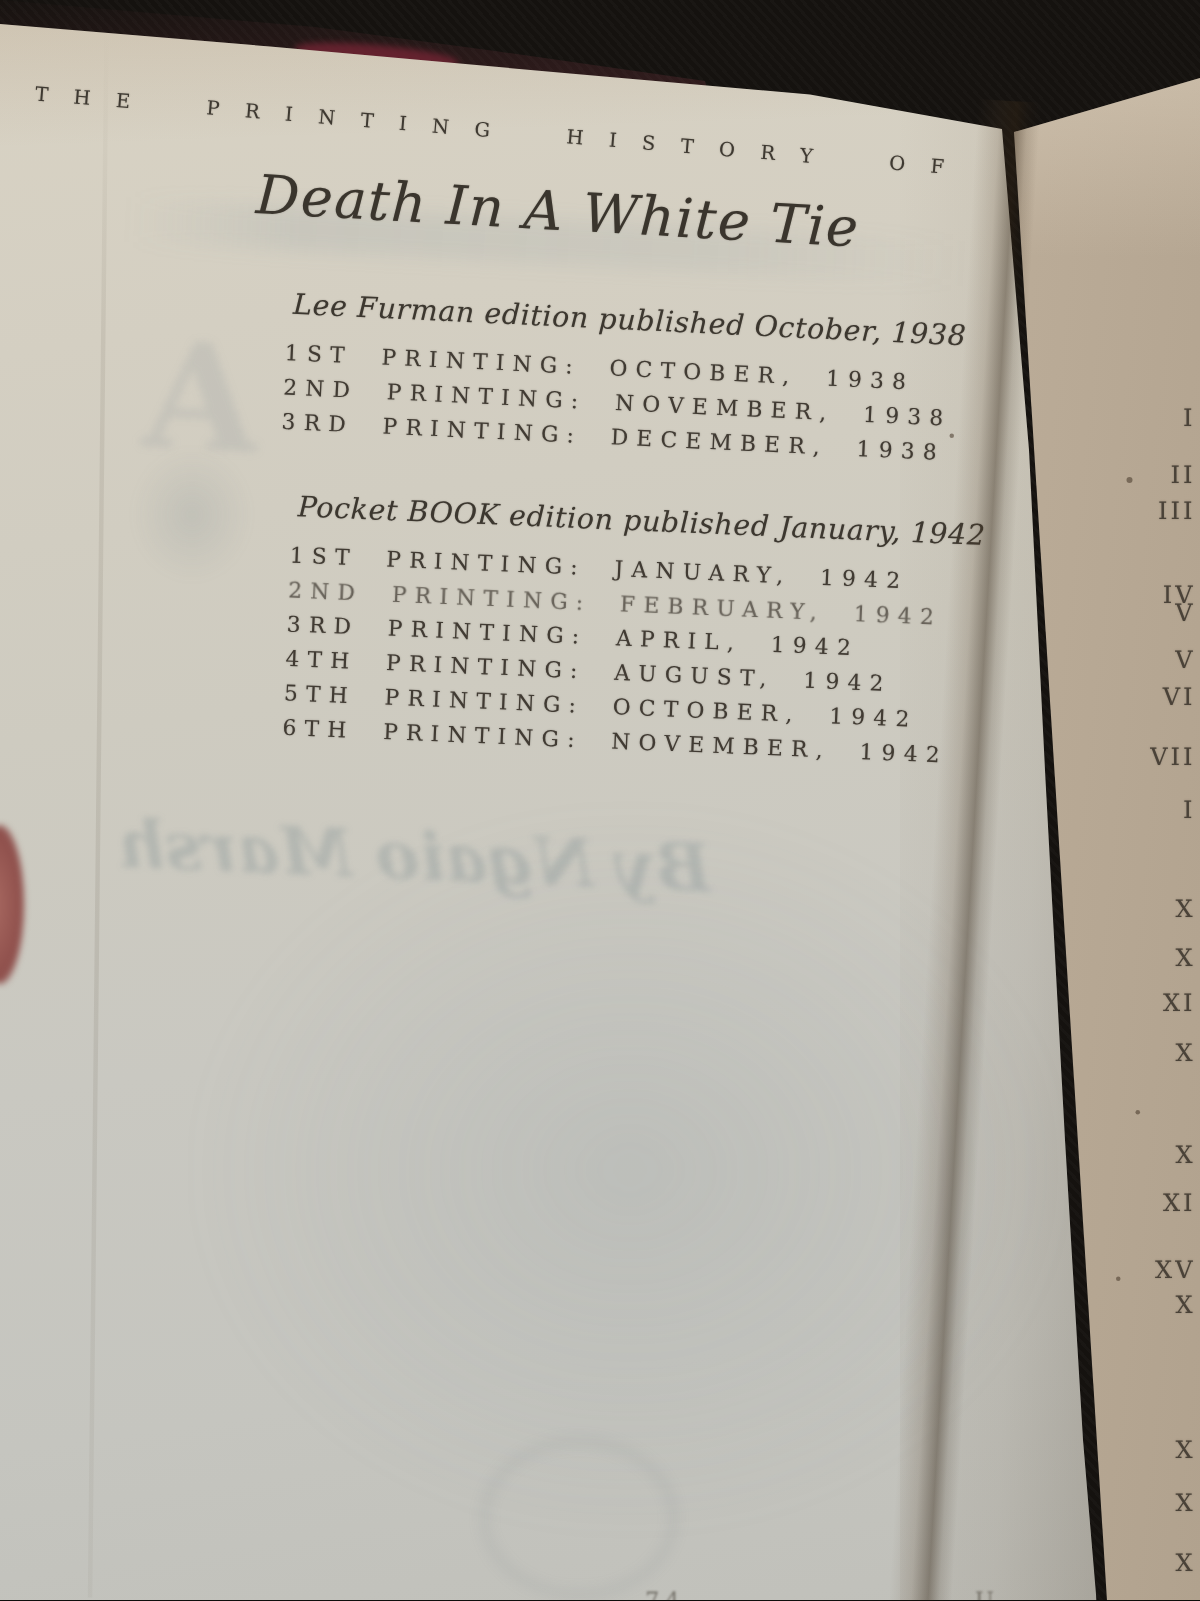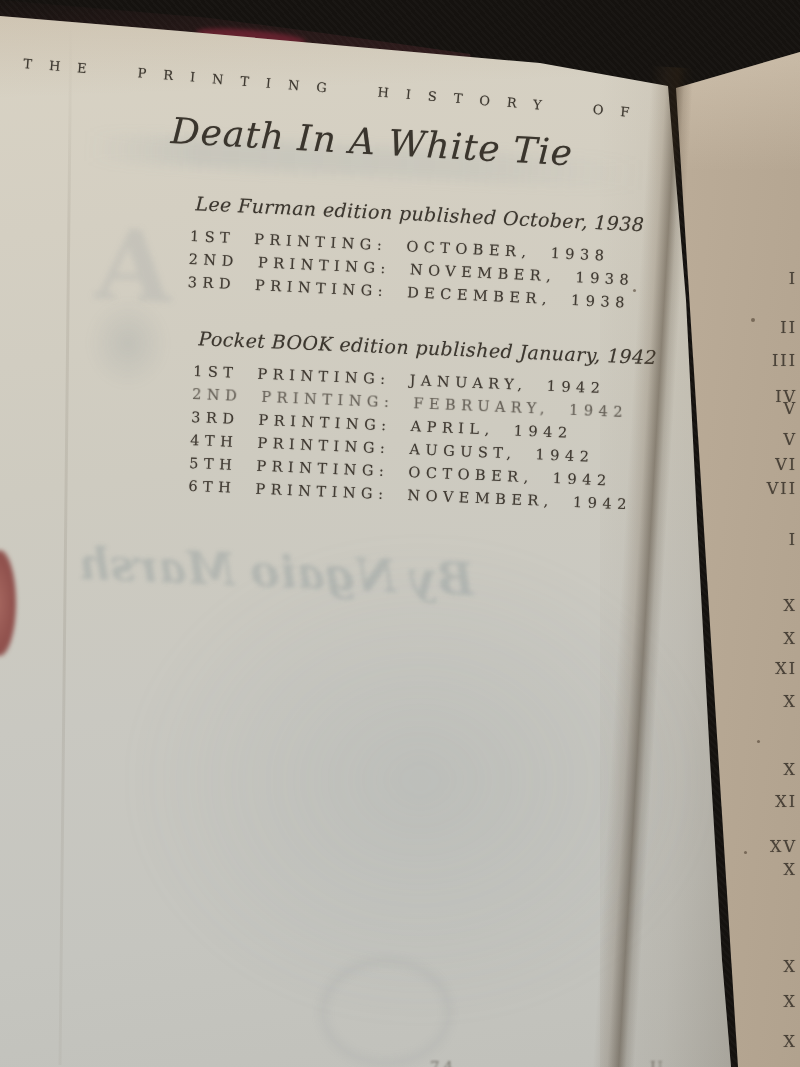--- a/index.html
+++ b/index.html
@@ -134,27 +134,27 @@
 </head>
 <body>
 
 <div class="scene">
 
   <div class="cover-red"></div>
   <div class="cover-blob"></div>
 
   <div class="right-page">
     <span class="numeral" style="top:270px">I</span>
-    <span class="numeral" style="top:319px">II</span>
-    <span class="numeral" style="top:352px">III</span>
+    <span class="numeral" style="top:308px">II</span>
+    <span class="numeral" style="top:332px">III</span>
     <span class="numeral" style="top:388px">IV</span>
     <span class="numeral" style="top:400px">V</span>
     <span class="numeral" style="top:431px">V</span>
     <span class="numeral" style="top:456px">VI</span>
-    <span class="numeral" style="top:480px">VII</span>
+    <span class="numeral" style="top:496px">VII</span>
     <span class="numeral" style="top:531px">I</span>
     <span class="numeral" style="top:597px">X</span>
     <span class="numeral" style="top:630px">X</span>
     <span class="numeral" style="top:660px">XI</span>
     <span class="numeral" style="top:693px">X</span>
     <span class="numeral" style="top:761px">X</span>
     <span class="numeral" style="top:793px">XI</span>
     <span class="numeral" style="top:838px">XV</span>
     <span class="numeral" style="top:861px">X</span>
     <span class="numeral" style="top:958px">X</span>

